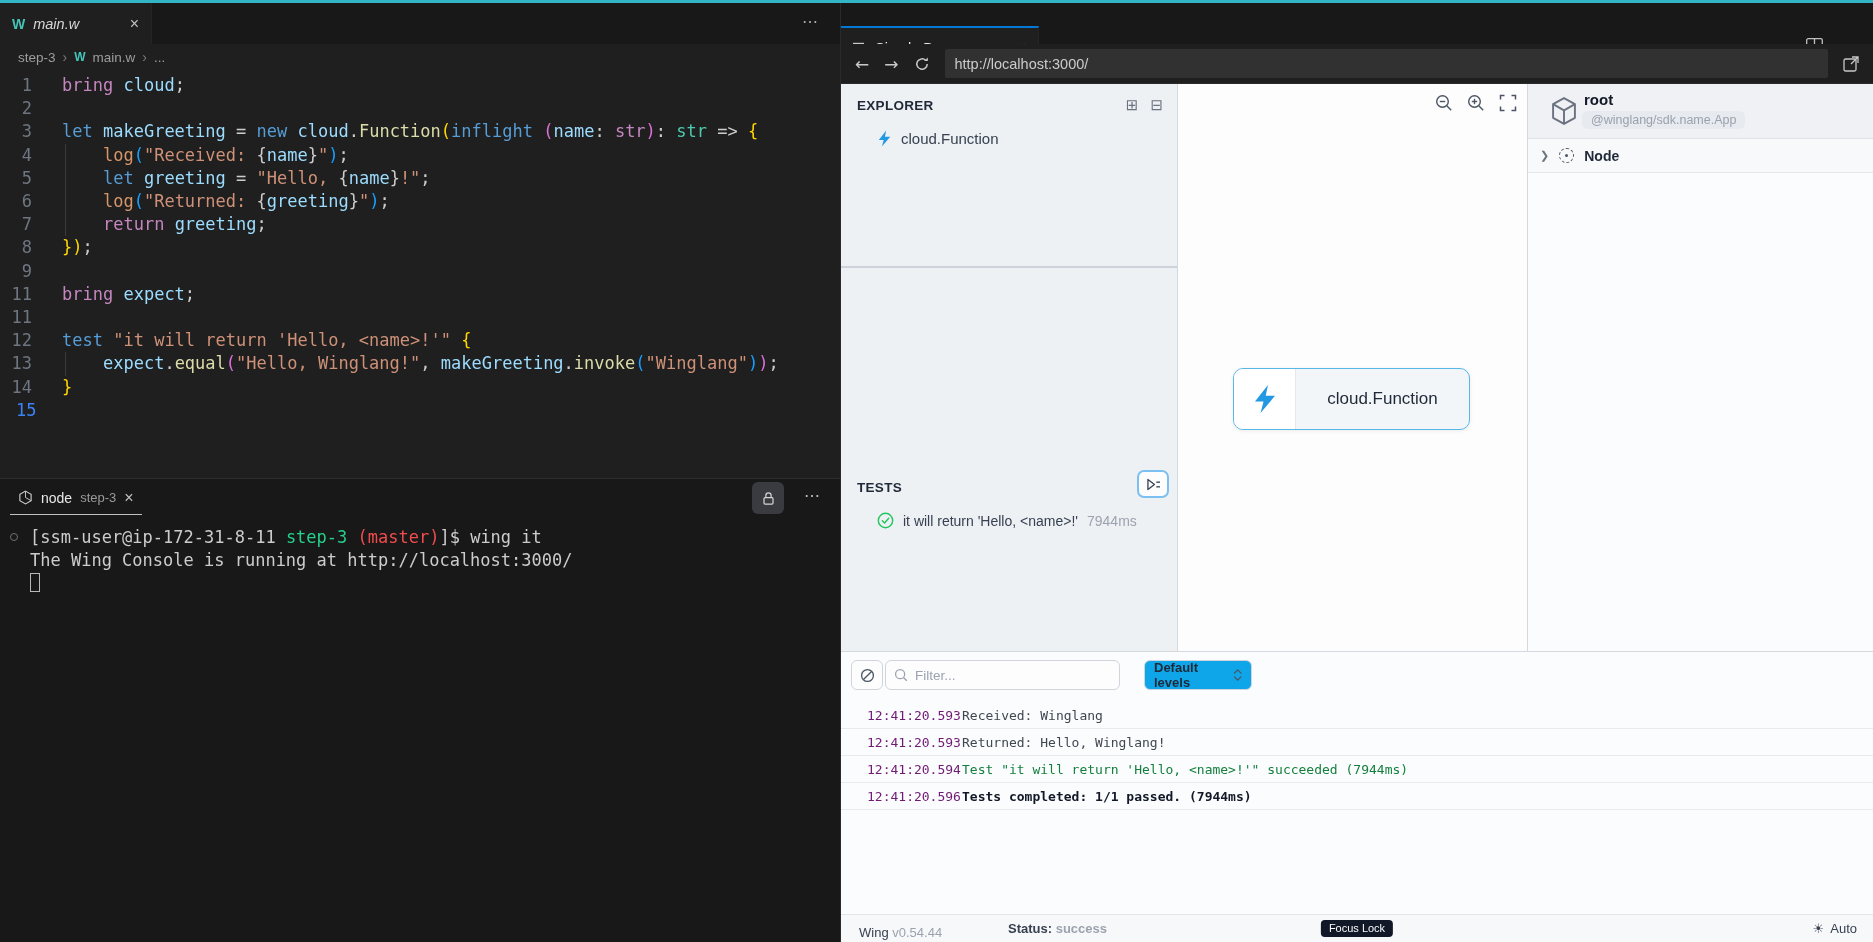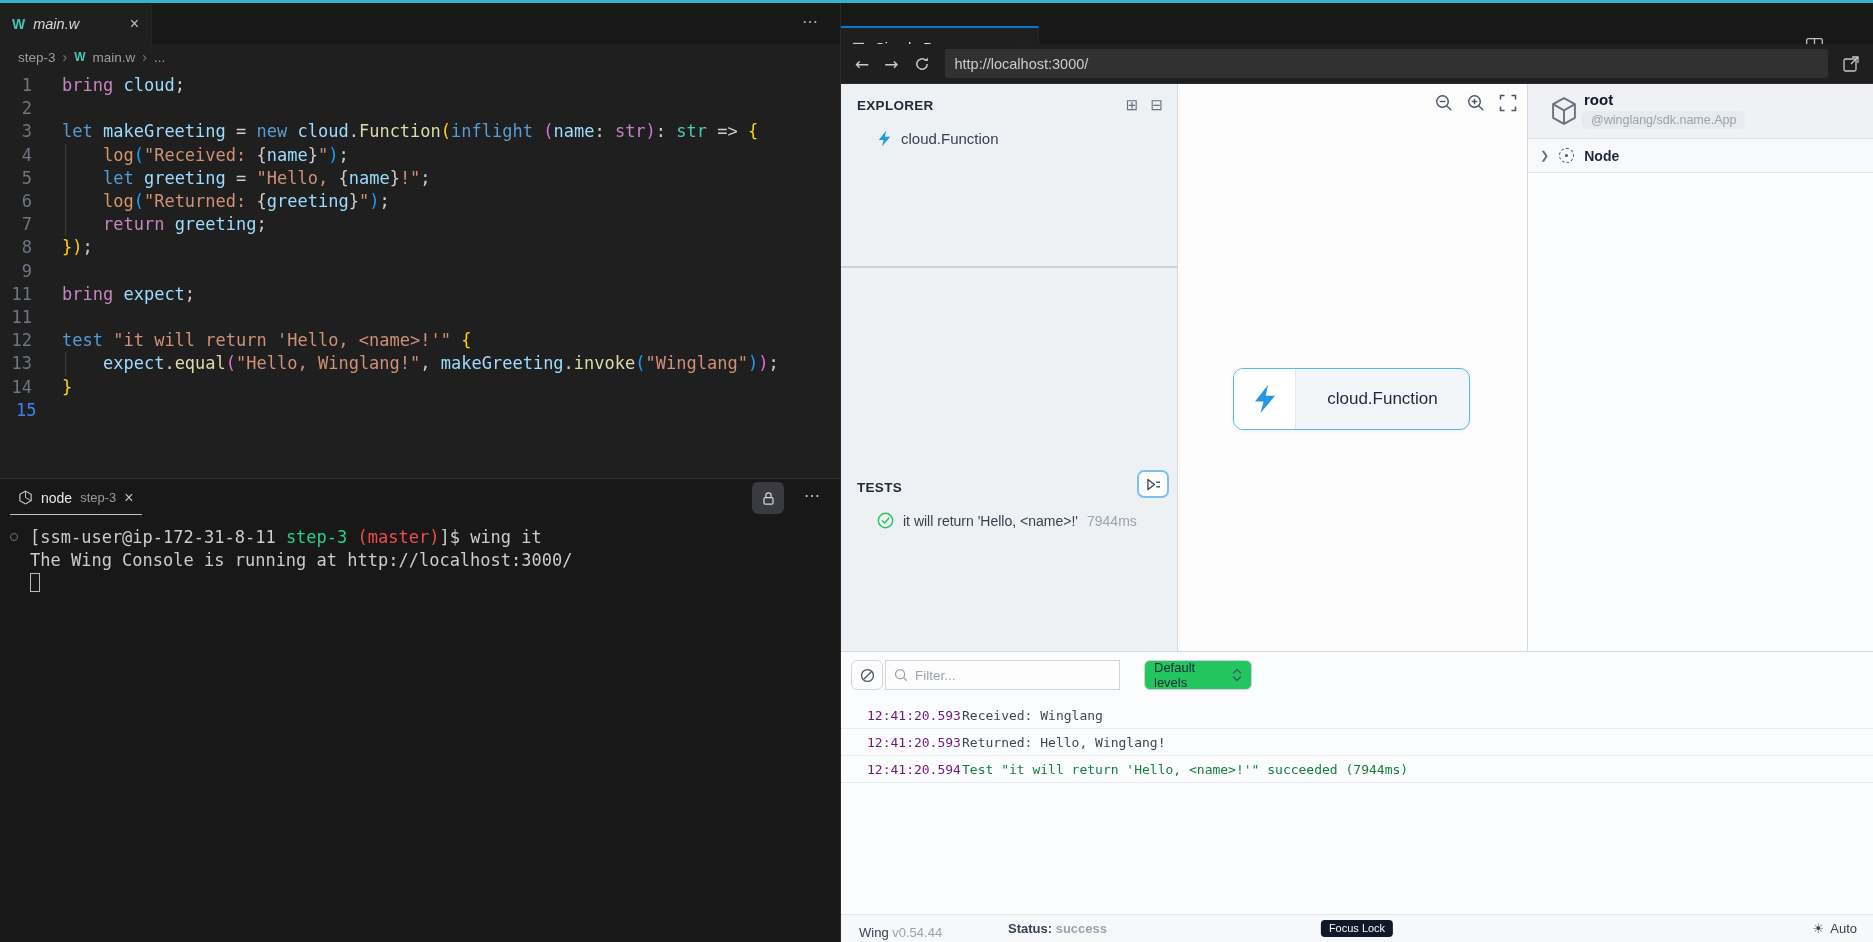--- a/index.html
+++ b/index.html
@@ -99,28 +99,28 @@
               display:flex; align-items:center; gap:10px; padding-left:12px; cursor:pointer; }
   .chev { color:#6b7280; font-size:11px; }
   .dashed-circle { width:15px; height:15px; border:1.4px dashed #4b5563; border-radius:50%; position:relative; }
   .dashed-circle::after { content:""; position:absolute; left:4.5px; top:4.5px; width:3px; height:3px; background:#4b5563; border-radius:50%; }
   .insp-section { color:#1f2937; font-size:14px; font-weight:700; }
 
   .logs { position:absolute; left:0; top:648px; width:100%; height:263px; background:#fbfcfd; border-top:1px solid #d3d9de; }
   .log-toolbar { position:relative; height:48px; }
   .clearbtn { position:absolute; left:10px; top:8px; width:32px; height:30px; border:1px solid #d1d5db; border-radius:6px;
               background:#fdfdfe; display:flex; align-items:center; justify-content:center; cursor:pointer; }
-  .filterbox { position:absolute; left:44px; top:8px; width:235px; height:30px; border:1px solid #d1d5db; border-radius:0;
+  .filterbox { position:absolute; left:44px; top:8px; width:235px; height:30px; border:1px solid #d1d5db; border-radius:6px;
                background:#fdfdfe; display:flex; align-items:center; padding:0 8px; gap:7px; }
   .filterbox input { border:none; outline:none; background:transparent; font-size:13.5px; color:#374151; width:180px;
                      font-family:"Liberation Sans", sans-serif; }
   .filterbox input::placeholder { color:#9ca3af; }
   .levelsel { position:absolute; left:303px; top:8px; width:108px; height:30px; border:1px solid #d1d5db; border-radius:6px;
-              background:#22c55e; display:flex; align-items:center; justify-content:space-between; padding:0 9px;
-              font-size:13px; color:#1f2937; cursor:pointer; }
+              background:#0ea5e9; display:flex; align-items:center; justify-content:space-between; padding:0 9px;
+              font-size:13px; color:#1f2937; cursor:pointer;font-weight:bold; }
   .log-rows { position:absolute; left:0; top:50px; width:100%; }
   .lrow { display:flex; height:27px; align-items:center; border-bottom:1px solid #e8ebee;
           font-family:"DejaVu Sans Mono", monospace; font-size:13px; }
   .lrow .t { color:#701a75; margin-left:26px; width:95px; flex:0 0 auto; }
   .lrow .m { color:#3f4750; white-space:pre; }
   .lrow.success .m { color:#15803d; }
   .lrow.bold .m { color:#111827; font-weight:700; }
 
   .status { position:absolute; left:0; top:911px; width:100%; height:28px; background:#f7f8f9; border-top:1px solid #e3e6e9; font-size:13px; }
   .st-app { position:absolute; left:18px; top:10px; color:#374151; }
@@ -345,20 +345,24 @@
             <span class="m">Received: Winglang</span>
           </div>
           <div class="lrow ">
             <span class="t">12:41:20.593</span>
             <span class="m">Returned: Hello, Winglang!</span>
           </div>
           <div class="lrow success">
             <span class="t">12:41:20.594</span>
             <span class="m">Test "it will return 'Hello, &lt;name&gt;!'" succeeded (7944ms)</span>
           </div>
+          <div class="lrow bold">
+            <span class="t">12:41:20.596</span>
+            <span class="m">Tests completed: 1/1 passed. (7944ms)</span>
+          </div>
         </div>
     </div>
 
     <div class="status">
       <span class="st-app"><span>Wing</span> <span class="st-ver">v0.54.44</span></span>
       <span class="st-status"><span>Status:</span> <span class="st-sval">success</span></span>
       <span class="focuspill">Focus Lock</span>
       <span class="st-theme">
         <span class="sun">☀</span>
         <span>Auto</span>

